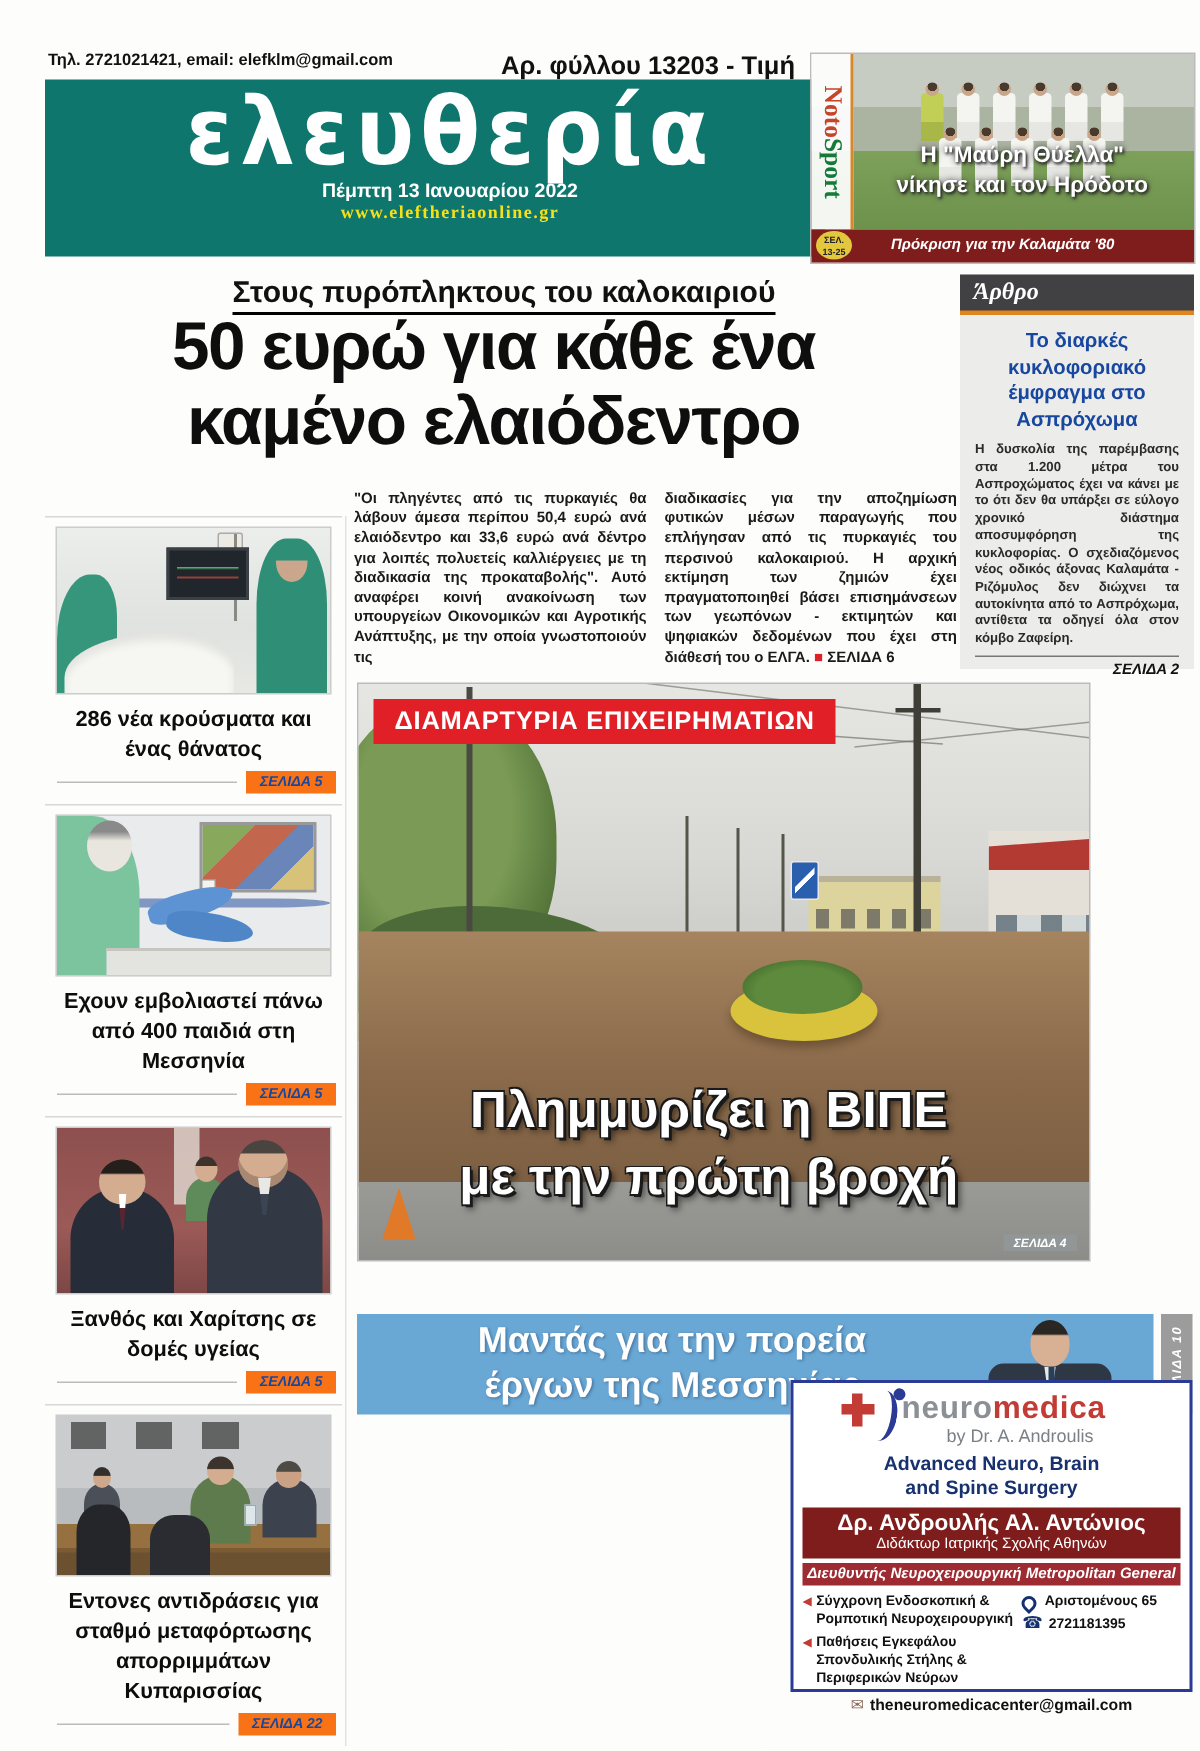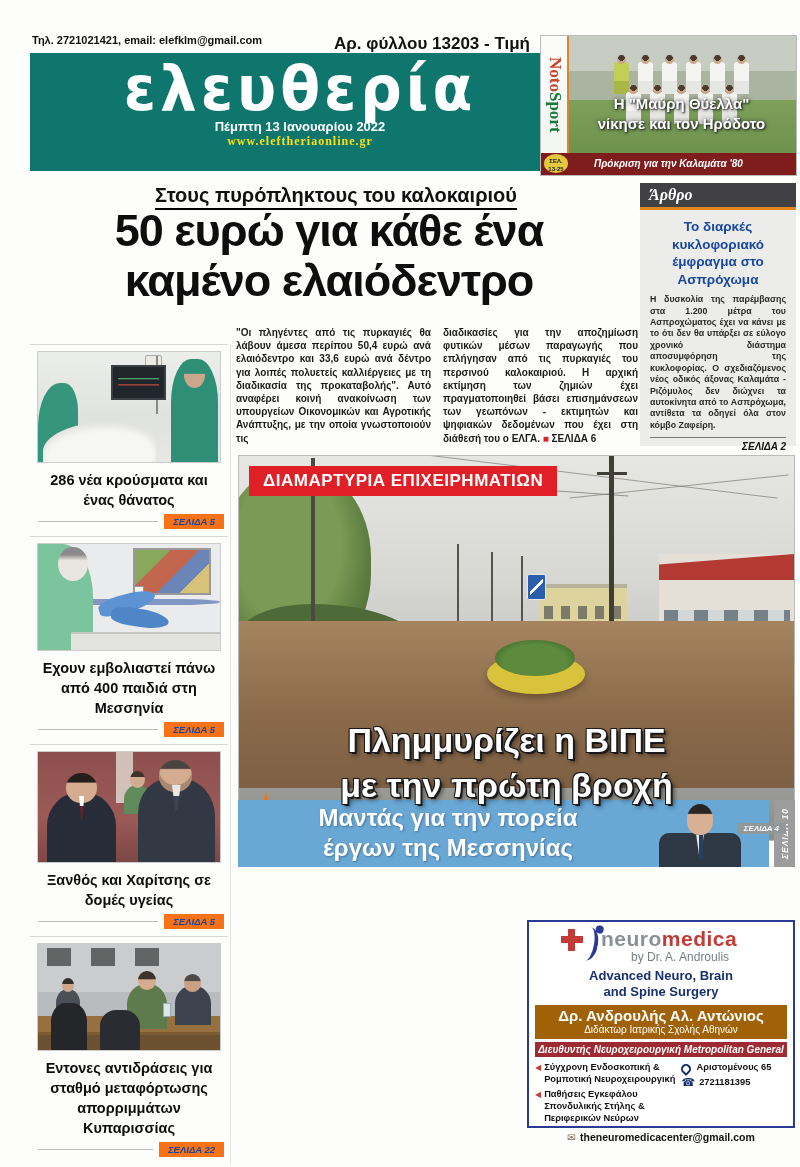--- a/index.html
+++ b/index.html
@@ -130,21 +130,21 @@
       background:linear-gradient(#33302c 40%,#cfa88c 44%);}
   .p4-green{left:49%;bottom:20%;width:22%;height:42%;background:#5d7b4c;border-radius:46% 46% 0 0;}
   .p4-green::before{content:"";position:absolute;top:-30%;left:28%;width:44%;height:42%;border-radius:50%;
       background:linear-gradient(#3c332c 42%,#d4ac90 46%);}
   .p4-man{right:5%;bottom:24%;width:20%;height:36%;background:#3c424e;border-radius:46% 46% 0 0;}
   .p4-man::before{content:"";position:absolute;top:-32%;left:26%;width:48%;height:46%;border-radius:50%;
       background:linear-gradient(#4e4a44 38%,#caa184 42%);}
   .p4-bottle{right:27%;bottom:31%;width:3.5%;height:11%;background:#dfe6ea;border:1px solid #9aabb5;}
 
   
-  #flood{left:238px;top:455px;width:557px;height:386px;border:1px solid #bbb;box-sizing:border-box;
+  #flood{left:238px;top:455px;width:489px;height:386px;border:1px solid #bbb;box-sizing:border-box;
          background:linear-gradient(#e6e7e3 0%,#d8d9d5 30%,#cfcfcb 42%);}
   .fl-tree{left:-18px;top:12px;width:150px;height:195px;border-radius:46%;
       background:radial-gradient(ellipse at 45% 40%,#7a9a55 0 45%,#55753a 75%);}
   .fl-bush{left:0;top:148px;width:185px;height:78px;border-radius:40% 60% 10% 10%;background:#4d6b38;}
   .fl-grass{left:0;top:198px;width:125px;height:40px;background:#6f8f4a;}
   .fl-bldgY{left:300px;top:128px;width:88px;height:52px;background:#dcd49c;border-top:4px solid #b8b29a;}
   .fl-bldgY::after{content:"";position:absolute;left:6%;right:6%;top:34%;height:26%;
       background:repeating-linear-gradient(90deg,#7d7a6a 0 9px,transparent 9px 17px);}
   .fl-bldgR{left:420px;top:98px;width:136px;height:112px;background:#e4e0d8;}
   .fl-bldgR::before{content:"";position:absolute;left:0;top:0;width:100%;height:26px;background:#b33a32;
@@ -178,21 +178,21 @@
       border-right:11px solid transparent;border-bottom:34px solid #e07a28;}
   #flood-banner{position:absolute;left:10px;top:10px;background:#e01f26;color:#fff;font-weight:bold;
       font-size:17px;letter-spacing:.5px;padding:5px 14px;z-index:4;}
   #flood-headline{position:absolute;left:0;right:20px;top:262px;text-align:center;color:#fff;font-weight:bold;
       font-size:34px;line-height:1.32;z-index:4;
       text-shadow:2px 2px 0 #1a1a1a,-1px -1px 0 #1a1a1a,1px -1px 0 #1a1a1a,-1px 1px 0 #1a1a1a,3px 3px 5px rgba(0,0,0,.6);}
   #flood-badge{position:absolute;right:8px;bottom:6px;background:rgba(145,152,152,.95);color:#fff;
       font-style:italic;font-weight:bold;font-size:8px;padding:1px 7px;z-index:4;}
 
   
-  #mantas{left:238px;top:800px;width:557px;height:64px;display:flex;}
+  #mantas{left:238px;top:876px;width:557px;height:64px;display:flex;}
   #mantas-box{position:relative;width:531px;height:67px;background:#69a7d5;overflow:hidden;}
   #mantas-text{position:absolute;left:30px;top:3px;width:360px;text-align:center;color:#fff;font-weight:bold;
       font-size:24px;line-height:1.25;text-shadow:1px 1px 2px rgba(30,60,90,.45);}
   .mt-man{right:14px;top:4px;width:110px;height:63px;}
   .mt-suit{left:14px;bottom:0;width:82px;height:34px;background:#2e3744;border-radius:10px 10px 0 0;}
   .mt-suit::before{content:"";position:absolute;left:36px;top:2px;width:10px;height:20px;background:#e8e8e6;
       clip-path:polygon(12% 0,88% 0,60% 100%,40% 100%);}
   .mt-suit::after{content:"";position:absolute;left:40px;top:2px;width:4px;height:24px;background:#24405c;}
   .mt-head{left:42px;top:0;width:26px;height:31px;border-radius:50% 50% 45% 45%;
       background:linear-gradient(#2a2623 30%,#d8b093 34%);}
@@ -207,21 +207,21 @@
   .ad-cross{position:absolute;left:26px;top:4px;width:22px;height:22px;
       background:linear-gradient(#c23b35,#c23b35) center/100% 34% no-repeat,
                  linear-gradient(#c23b35,#c23b35) center/34% 100% no-repeat;}
   .ad-spine{position:absolute;left:46px;top:2px;width:13px;height:34px;border-right:4px solid #2b3a94;
       border-radius:0 60% 60% 0/0 50% 50% 0;transform:rotate(10deg);}
   .ad-spine::before{content:"";position:absolute;right:-7px;top:-3px;width:8px;height:8px;border-radius:50%;background:#2b3a94;}
   #ad-brand{position:absolute;left:66px;top:2px;font-weight:bold;font-size:21px;letter-spacing:.5px;}
   #ad-brand .neuro{color:#8a9096;} #ad-brand .medica{color:#c23b35;}
   #ad-byline{position:absolute;left:96px;top:25px;color:#7a8086;font-size:12px;}
   #ad-tagline{text-align:center;color:#17306e;font-weight:bold;font-size:13px;line-height:1.25;margin-top:1px;}
-  #ad-bluebar{margin-top:4px;background:#a16207;color:#fff;text-align:center;padding:2px 0 3px;}
+  #ad-bluebar{margin-top:4px;background:#7f1d1d;color:#fff;text-align:center;padding:2px 0 3px;}
   #ad-docname{font-weight:bold;font-size:15px;line-height:1.15;}
   #ad-doctitle{font-size:10px;line-height:1.25;}
   #ad-redbar{margin-top:3px;background:#9e2a32;color:#fff;font-weight:bold;font-style:italic;font-size:10px;
       text-align:center;padding:2px 0;}
   #ad-info{display:flex;margin-top:5px;font-size:9.3px;font-weight:bold;color:#101010;}
   #ad-services{flex:1.35;}
   .ad-srv{display:flex;margin-bottom:4px;line-height:1.25;}
   .ad-bullet{color:#c23b35;font-size:8px;margin-right:3px;line-height:1.5;}
   #ad-contact{flex:1;padding-left:4px;}
   .ad-crow{display:flex;align-items:flex-end;margin-bottom:3px;line-height:1.25;}

